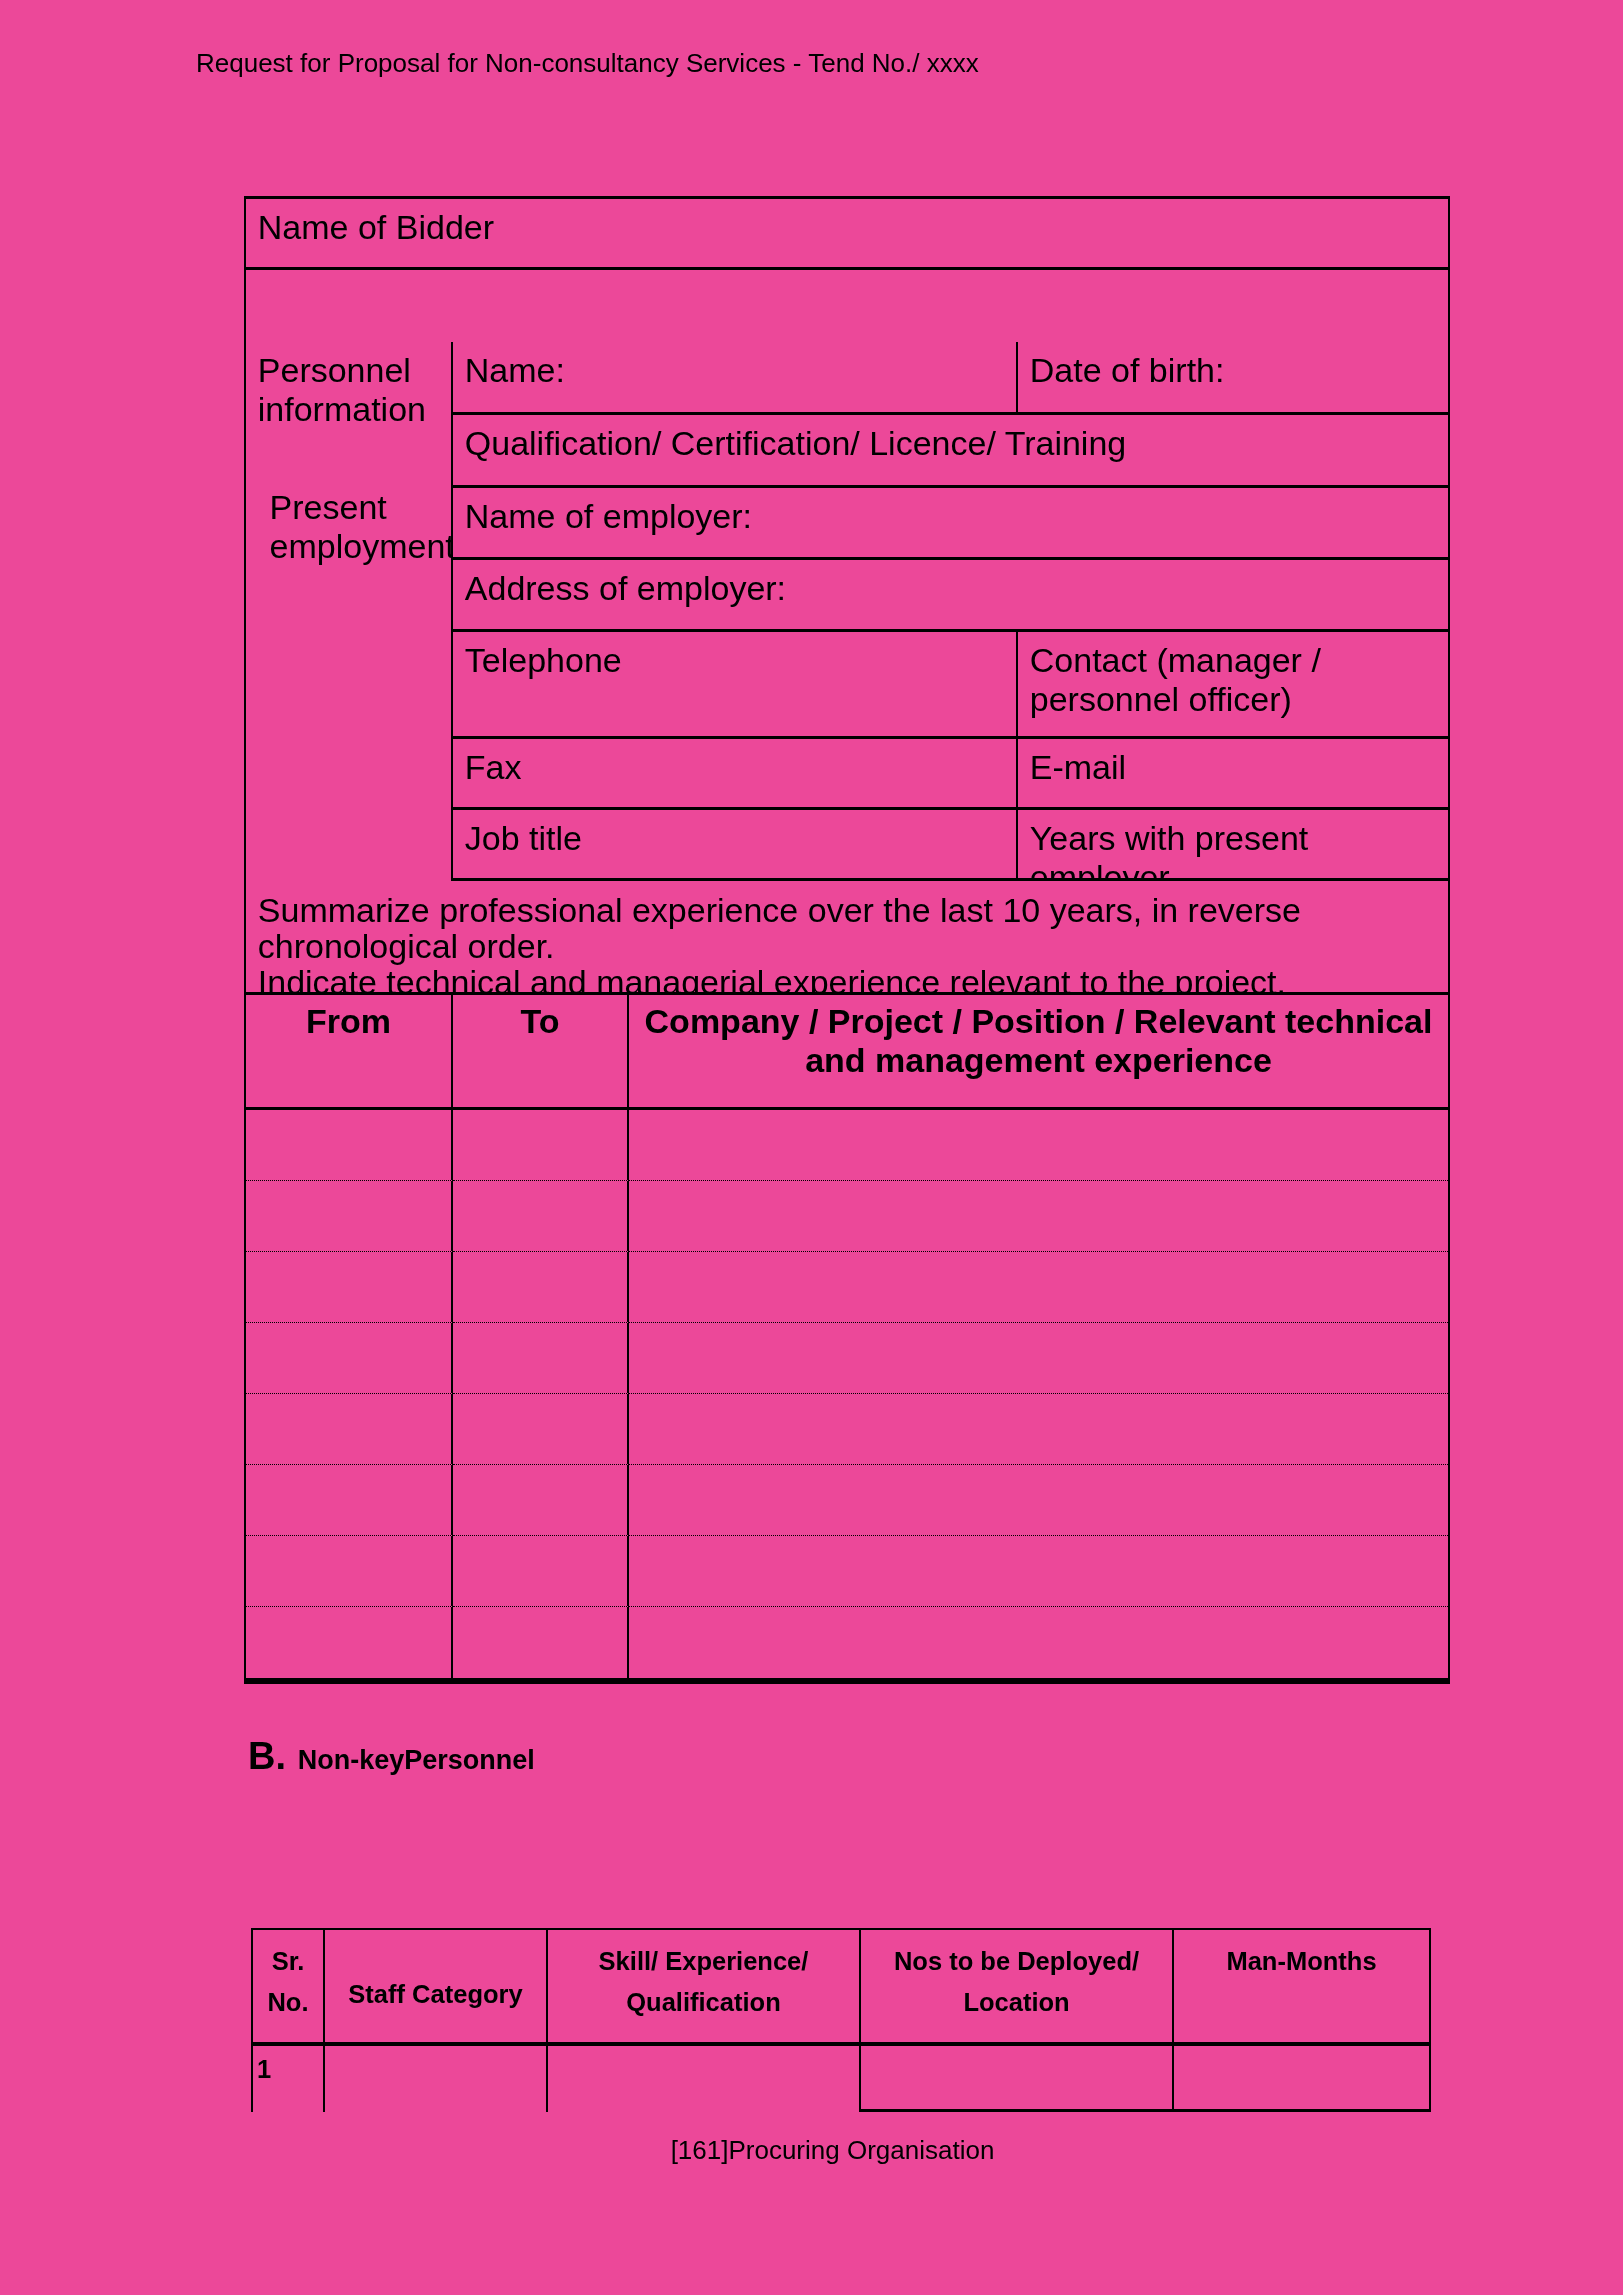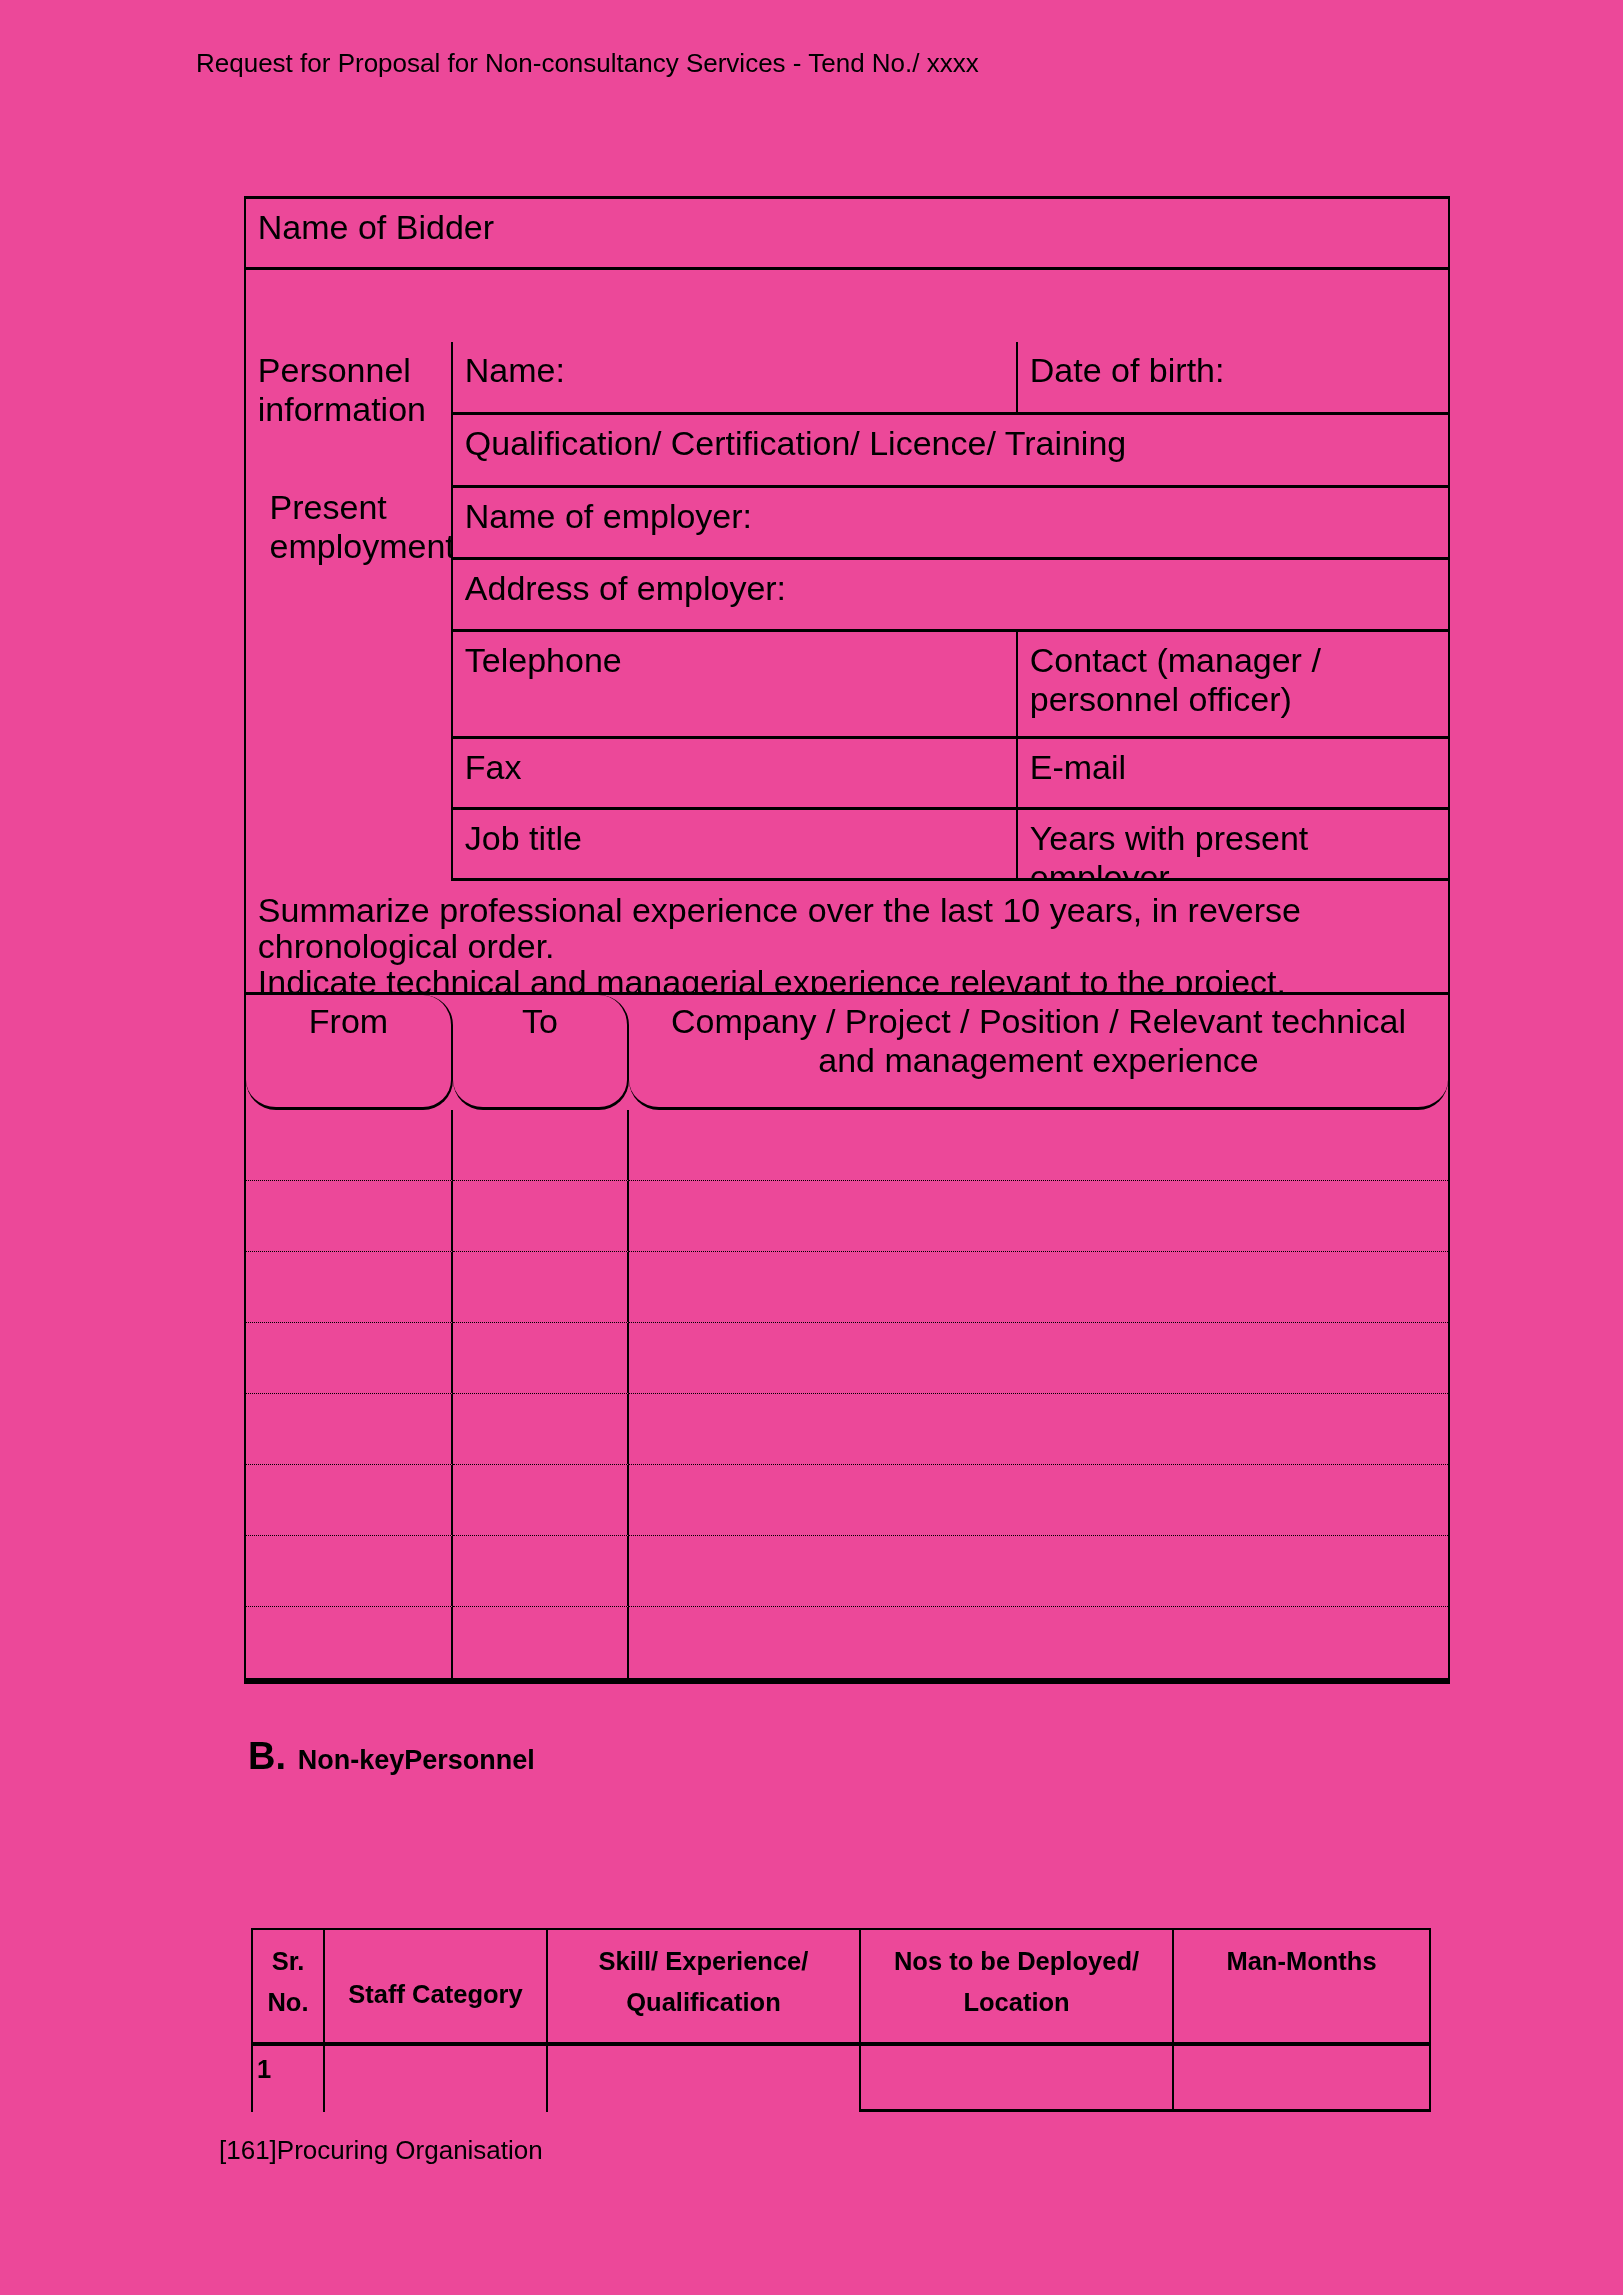--- a/index.html
+++ b/index.html
@@ -33,21 +33,21 @@
     padding:9.2px 11.8px 0 11.8px;
     line-height:39px;
     box-sizing:border-box;
     overflow:hidden;
   }
   .no-r{border-right:none;}
   .no-b{border-bottom:none;}
   .dot{border-bottom:1.3px dotted #000;}
   .vcenter{display:flex;flex-direction:column;justify-content:flex-start;padding-top:0;padding-bottom:39px;}
   .sum{line-height:36px;padding-top:10.5px;}
-  .xh{font-weight:normal;text-align:center;padding:6.5px 9.2px 0 9.2px;line-height:39px;border-radius:30px;}
+  .xh{font-weight:bold;text-align:center;padding:6.5px 9.2px 0 9.2px;line-height:39px;}
 
   
   .secb{
     position:absolute;left:248px;top:1735px;
     display:flex;align-items:baseline;
     font-weight:bold;
   }
   .secb .big{font-size:38px;}
   .secb .small{font-size:27px;margin-left:11.8px;}
 
@@ -74,21 +74,21 @@
   .nb{
     border-right:2px solid #000;
     box-sizing:border-box;
   }
   .nb.bot{border-bottom:3.9px solid #000;}
   .srno{font-weight:bold;padding:3.9px 2.6px 0 3.9px;line-height:39px;}
 
   
   .ftr{
     position:absolute;left:219px;top:2135px;width:1227px;
-    display:flex;justify-content:flex-start;
+    display:flex;justify-content:center;
     font-size:26px;line-height:1.2;
   }
 </style>
 </head>
 <body>
 
 <div class="page">
 
   <div class="hdr">Request for Proposal for Non-consultancy Services - Tend No./ xxxx</div>
 

